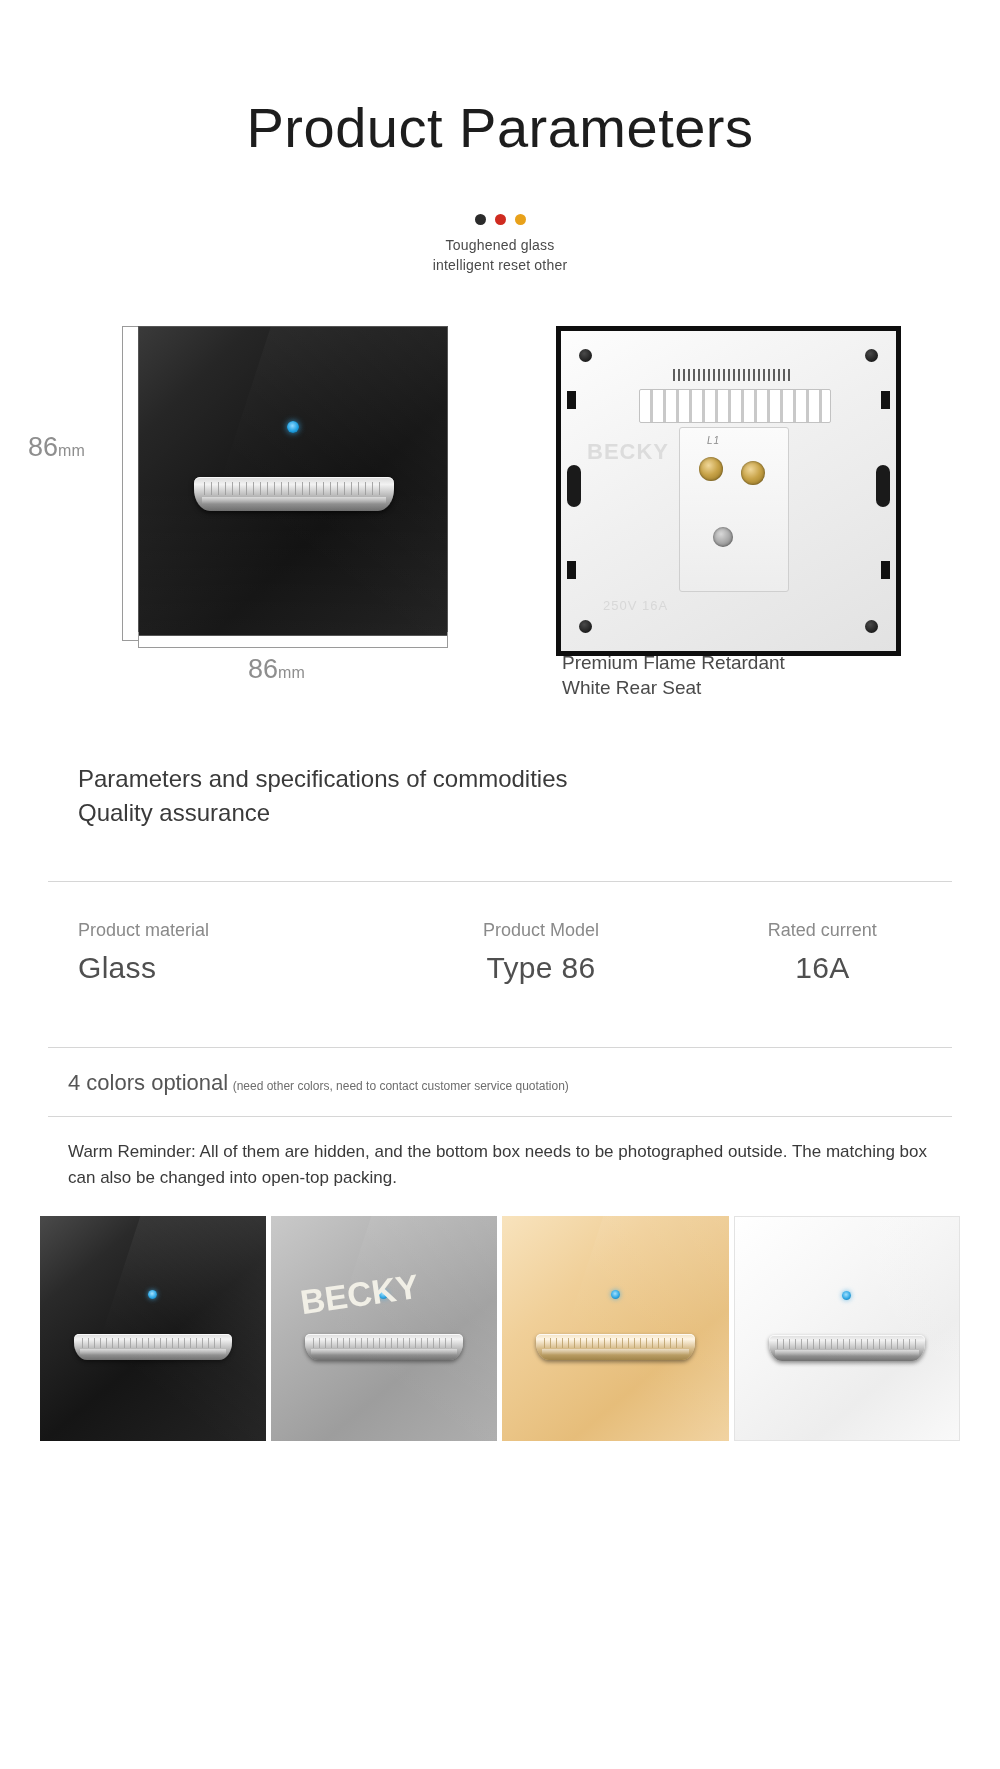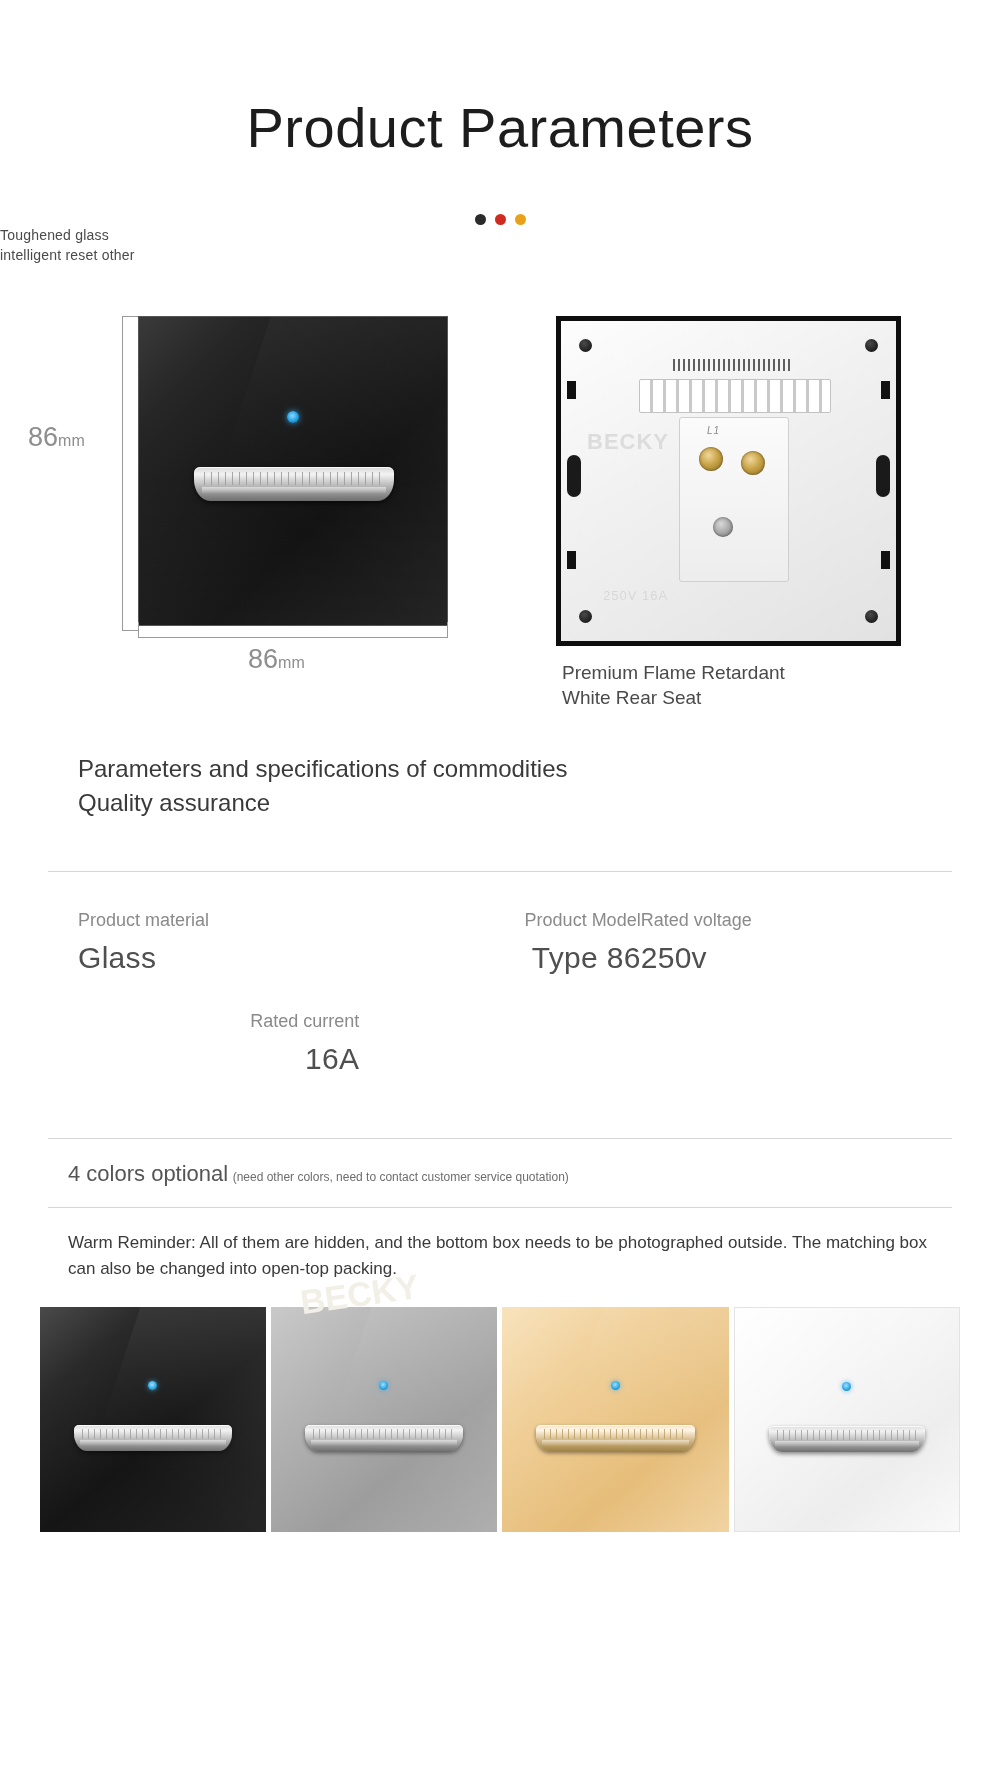--- a/index.html
+++ b/index.html
@@ -26,23 +26,25 @@
 
   .dots-row {
     display: flex;
     justify-content: center;
     gap: 9px;
     margin-top: 58px;
   }
   .dot { width: 11px; height: 11px; border-radius: 50%; }
 
   .subtitle {
+    text-align: center;
     font-size: 14px;
     color: #4a4a4a;
     line-height: 1.45;
+    margin-top: 10px;
     letter-spacing: 0.2px;
   }
 
   
   .product-area {
     position: relative;
     margin-top: 26px;
     height: 420px;
   }
 
@@ -224,21 +226,21 @@
     font-weight: bold; letter-spacing: 1px;
   }
   .rear-ghost2 {
     position: absolute; left: 42px; bottom: 38px; font-size: 13px; color: #d8d8d8;
     letter-spacing: 1px;
   }
 
   .rear-caption {
     position: absolute;
     left: 562px;
-    top: 368px;
+    top: 348px;
     width: 330px;
     font-size: 19px;
     color: #4a4a4a;
     line-height: 1.35;
   }
 
   
   .lead-para {
     margin: 40px 0 0 78px;
     width: 520px;
@@ -253,21 +255,21 @@
     background: #d6d6d6;
     margin: 50px 48px 0 48px;
   }
   .spec-grid {
     margin: 38px 78px 0 78px;
     display: grid;
     grid-template-columns: 1fr 1fr 1fr;
     row-gap: 36px;
   }
   .spec-cell { }
-  .spec-cell.right { text-align: right; padding-left: 82px; }
+  .spec-cell.right { text-align: center; padding-left: 82px; }
   .spec-label {
     font-size: 18px;
     color: #8a8a8a;
     margin-bottom: 10px;
   }
   .spec-value {
     font-size: 30px;
     color: #4f4f4f;
     font-weight: 400;
     letter-spacing: 0.3px;
@@ -441,24 +443,20 @@
     <div class="spec-label">Product material</div>
     <div class="spec-value">Glass</div>
   </div>
 
   <div class="spec-cell right">
     <div class="spec-label">Product Model</div>
     <div class="spec-value">Type 86</div>
   </div>
 
 
-  <div class="spec-cell">
-    <div class="spec-label">Rated voltage</div>
-    <div class="spec-value">250v</div>
-  </div>
 
   <div class="spec-cell right">
     <div class="spec-label">Rated current</div>
     <div class="spec-value">16A</div>
   </div>
 
 </div>
 
 <div class="divider2"></div>
 

